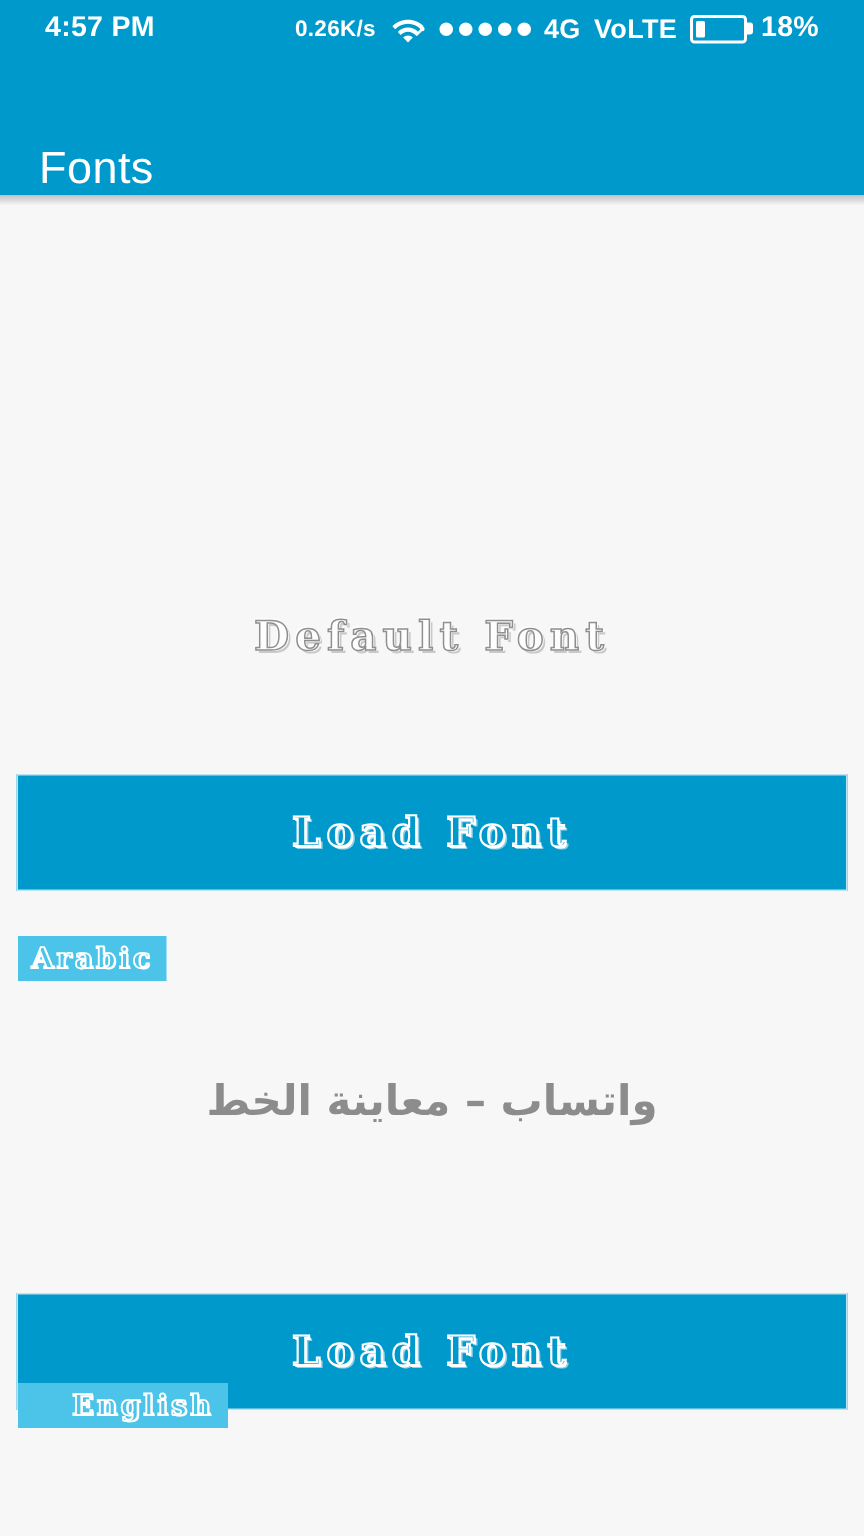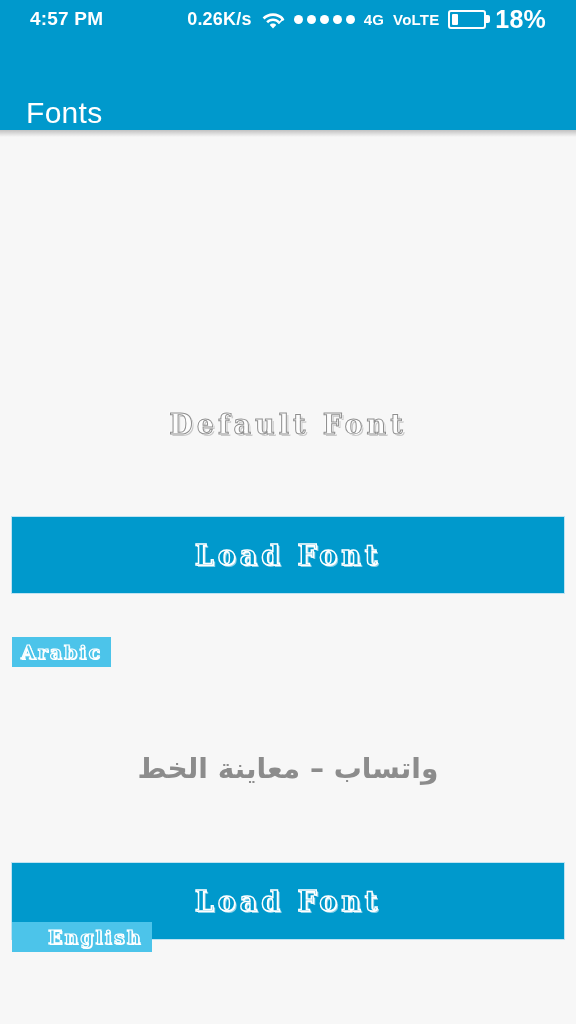--- a/index.html
+++ b/index.html
@@ -13,35 +13,35 @@
 
   
   .statusbar {
     height:38px; background:#0099cc; color:#ffffff;
     display:flex; align-items:center; padding:0 30px;
     font-size:19px; font-weight:bold; letter-spacing:.2px;
   }
   .sb-left { flex:0 0 auto; }
   .sb-spacer { flex:1 1 auto; }
   .sb-right { display:flex; align-items:center; gap:9px; }
-  .net-speed { font-size:18px; font-weight:bold; }
+  .net-speed { font-size:15px; font-weight:bold; }
   .wifi-icon { display:inline-block; width:24px; height:19px; position:relative; }
   .signal-dots { display:flex; align-items:center; gap:4px; }
   .signal-dots i { width:9px; height:9px; border-radius:50%; background:#fff; display:block; }
-  .net-type, .volte { font-size:15px; font-weight:bold; }
+  .net-type, .volte { font-size:18px; font-weight:bold; }
   .battery {
     width:38px; height:19px; border:2px solid #fff; border-radius:3px;
     position:relative; display:flex; align-items:center; padding:2px;
   }
   .battery::after {
     content:""; position:absolute; right:-6px; top:50%; transform:translateY(-50%);
     width:4px; height:8px; background:#fff; border-radius:0 2px 2px 0;
   }
   .battery-fill { height:100%; background:#fff; border-radius:1px; }
-  .batt-pct { font-size:25px; font-weight:bold; }
+  .batt-pct { font-size:19px; font-weight:bold; }
 
   
   .appbar {
     height:92px; background:#0099cc; display:flex; align-items:flex-end;
     padding:0 26px; position:relative;
   }
   .appbar-title { color:#fff; font-size:30px; font-weight:normal; letter-spacing:.3px; }
   .appbar-shadow {
     position:absolute; left:0; right:0; bottom:-7px; height:7px;
     background:linear-gradient(to bottom, rgba(0,0,0,.22), rgba(0,0,0,0));
@@ -80,32 +80,32 @@
     text-shadow:
        1px 1px 0 #ffffff,
        2px 2px 0 rgba(255,255,255,.55);
   }
 
   .lang-chip {
     position:absolute; left:12px;
     background:#4cc4ea; padding:4px 9px;
     display:inline-block;
   }
-  .chip-arabic { top:507px; }
+  .chip-arabic { top:494px; }
   .chip-english { top:792px;padding-left:36px; }
   .lang-chip-label {
     font-size:19px;
     font-family:"DejaVu Serif", serif; font-weight:bold; letter-spacing:2px;
     color:#4cc4ea;
     -webkit-text-stroke:1.2px #ffffff;
     text-shadow:1px 1px 0 #ffffff;
   }
 
   .arabic-preview {
-    position:absolute; top:622px; left:0; right:0; text-align:center;
+    position:absolute; top:587px; left:0; right:0; text-align:center;
     font-size:28px; color:#8c8c8c; direction:rtl;
     font-family:"DejaVu Sans", sans-serif; font-weight:bold;
   }
 </style>
 </head>
 <body>
 
 <div class="phone">
 
   <div class="statusbar">

